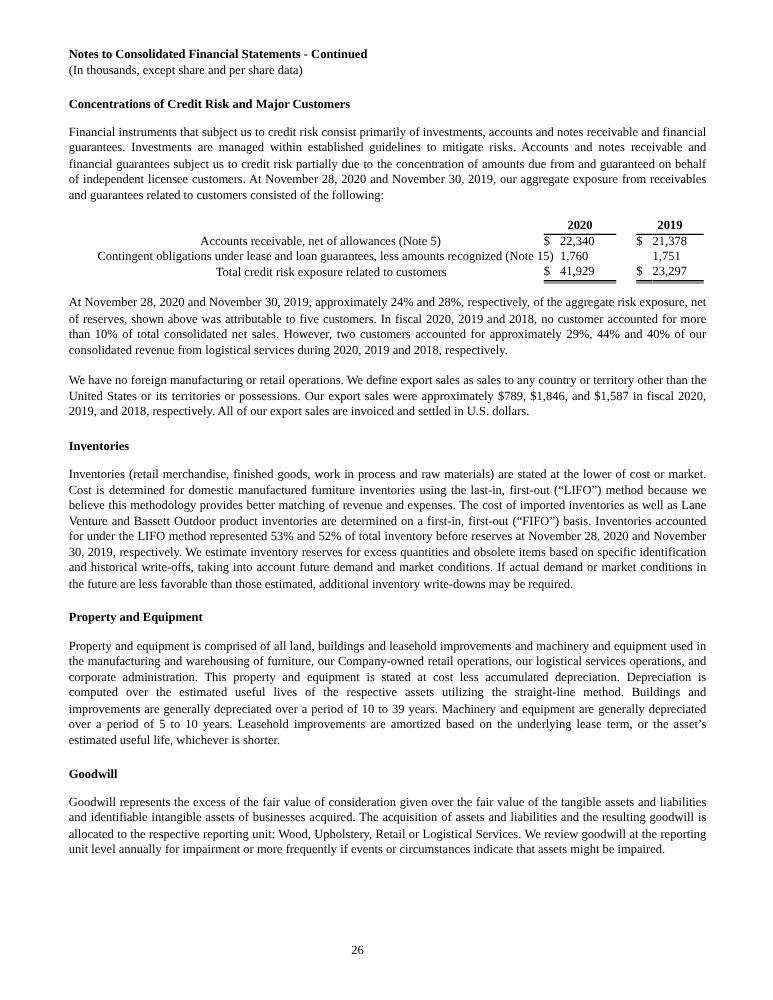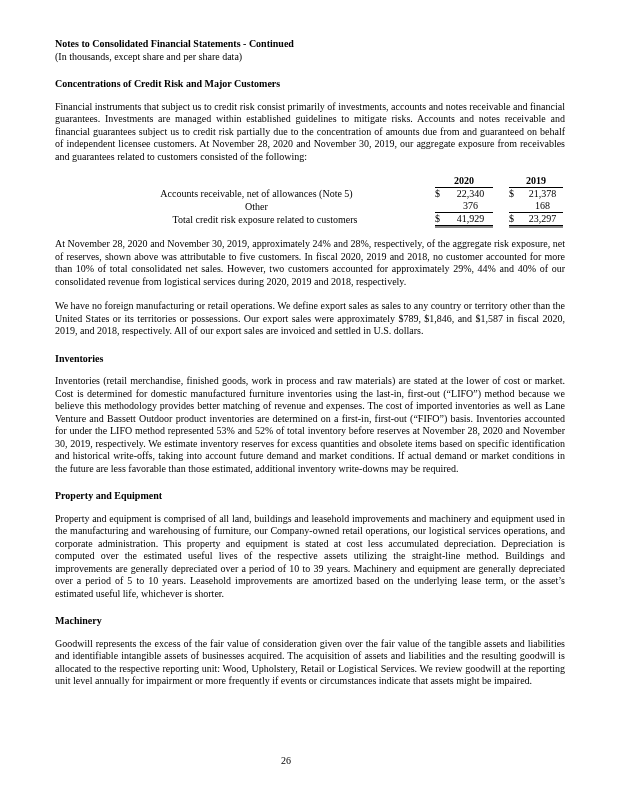--- a/index.html
+++ b/index.html
@@ -48,21 +48,21 @@
     vertical-align: bottom;
     white-space: nowrap;
   }
   table.fin-table th.yr {
     font-weight: bold;
     text-align: center;
     border-bottom: 1px solid #000;
   }
   table.fin-table td.lbl { text-align: center; }
   table.fin-table td.d   { text-align: left; }
-  table.fin-table td.v   { text-align: center; }
+  table.fin-table td.v   { text-align: left; }
   table.fin-table tr.pre-total td.d,
   table.fin-table tr.pre-total td.v { border-bottom: 1px solid #000; }
   table.fin-table tr.total-row td.d,
   table.fin-table tr.total-row td.v { border-bottom: 1px solid #000; }
   table.fin-table td.indent { padding-left: 17px; }
   table.fin-table tr.dbl-row td { height: 1px; line-height: 1px; }
   table.fin-table tr.dbl-row td.dbl { border-bottom: 2px solid #8a8a8a; }
   .footer {
     position: absolute;
     bottom: 33px;
@@ -102,27 +102,27 @@
         <th class="yr" colspan="2">2019</th>
       </tr>
       <tr>
         <td class="lbl">Accounts receivable, net of allowances (Note 5)</td>
         <td class="d">$</td>
         <td class="v">22,340</td>
         <td></td>
         <td class="d">$</td>
         <td class="v">21,378</td>
       </tr>
-      <tr class="pre-total">
-        <td class="lbl">Other</td>
+      <tr>
+        <td class="lbl">Contingent obligations under lease and loan guarantees, less amounts recognized (Note 15)</td>
         <td class="d"></td>
-        <td class="v">376</td>
+        <td class="v">1,760</td>
         <td></td>
         <td class="d"></td>
-        <td class="v">168</td>
+        <td class="v">1,751</td>
       </tr>
       <tr class="total-row">
         <td class="lbl indent">Total credit risk exposure related to customers</td>
         <td class="d">$</td>
         <td class="v">41,929</td>
         <td></td>
         <td class="d">$</td>
         <td class="v">23,297</td>
       </tr>
       <tr class="dbl-row">
@@ -136,18 +136,18 @@
 
   <p class="para">At November 28, 2020 and November 30, 2019, approximately 24% and 28%, respectively, of the aggregate risk exposure, net of reserves, shown above was attributable to five customers. In fiscal 2020, 2019 and 2018, no customer accounted for more than 10% of total consolidated net sales. However, two customers accounted for approximately 29%, 44% and 40% of our consolidated revenue from logistical services during 2020, 2019 and 2018, respectively.</p>
   <p class="para">We have no foreign manufacturing or retail operations. We define export sales as sales to any country or territory other than the United States or its territories or possessions. Our export sales were approximately $789, $1,846, and $1,587 in fiscal 2020, 2019, and 2018, respectively. All of our export sales are invoiced and settled in U.S. dollars.</p>
 
   <h3 class="heading">Inventories</h3>
   <p class="para">Inventories (retail merchandise, finished goods, work in process and raw materials) are stated at the lower of cost or market. Cost is determined for domestic manufactured furniture inventories using the last-in, first-out (“LIFO”) method because we believe this methodology provides better matching of revenue and expenses. The cost of imported inventories as well as Lane Venture and Bassett Outdoor product inventories are determined on a first-in, first-out (“FIFO”) basis. Inventories accounted for under the LIFO method represented 53% and 52% of total inventory before reserves at November 28, 2020 and November 30, 2019, respectively. We estimate inventory reserves for excess quantities and obsolete items based on specific identification and historical write-offs, taking into account future demand and market conditions. If actual demand or market conditions in the future are less favorable than those estimated, additional inventory write-downs may be required.</p>
 
   <h3 class="heading">Property and Equipment</h3>
   <p class="para">Property and equipment is comprised of all land, buildings and leasehold improvements and machinery and equipment used in the manufacturing and warehousing of furniture, our Company-owned retail operations, our logistical services operations, and corporate administration. This property and equipment is stated at cost less accumulated depreciation. Depreciation is computed over the estimated useful lives of the respective assets utilizing the straight-line method. Buildings and improvements are generally depreciated over a period of 10 to 39 years. Machinery and equipment are generally depreciated over a period of 5 to 10 years. Leasehold improvements are amortized based on the underlying lease term, or the asset’s estimated useful life, whichever is shorter.</p>
 
-  <h3 class="heading">Machinery</h3>
+  <h3 class="heading">Goodwill</h3>
   <p class="para">Goodwill represents the excess of the fair value of consideration given over the fair value of the tangible assets and liabilities and identifiable intangible assets of businesses acquired. The acquisition of assets and liabilities and the resulting goodwill is allocated to the respective reporting unit: Wood, Upholstery, Retail or Logistical Services. We review goodwill at the reporting unit level annually for impairment or more frequently if events or circumstances indicate that assets might be impaired.</p>
 
   <div class="footer">26</div>
 
 </div>
 
 </body></html>

